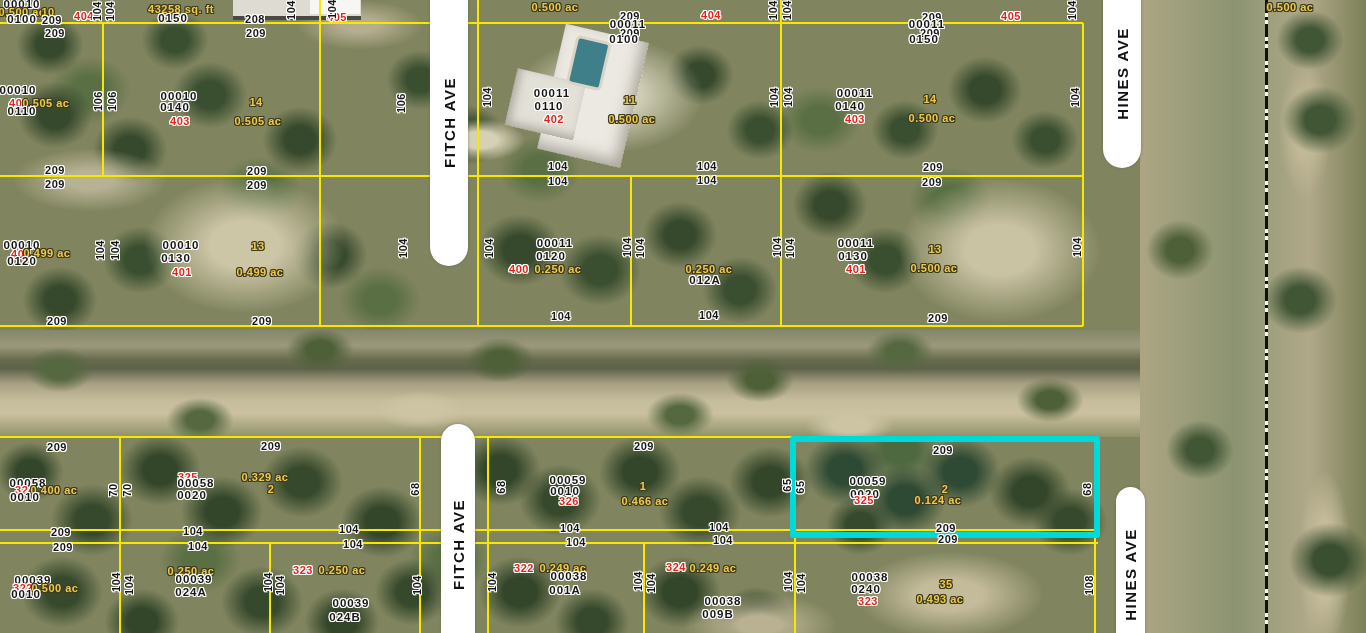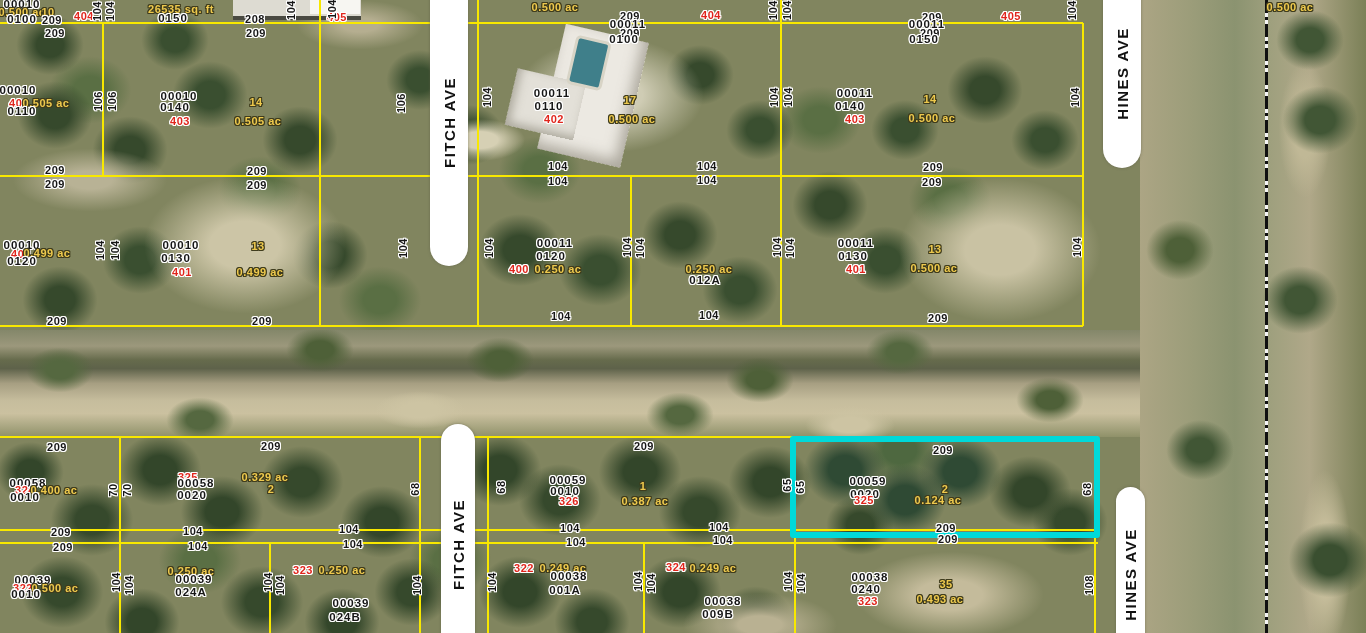--- a/index.html
+++ b/index.html
@@ -191,21 +191,21 @@
 
   <div class="labels">
       <span class="lbl pid" style="left: 22px; top: 5px;">00010</span>
       <span class="lbl yel" style="left: 22px; top: 12px;">0.500 ac</span>
       <span class="lbl yel" style="left: 48px; top: 12px;">10</span>
       <span class="lbl pid" style="left: 22px; top: 20px;">0100</span>
       <span class="lbl dim" style="left: 52px; top: 20px;">209</span>
       <span class="lbl red" style="left: 76px; top: 16px;">404</span>
       <span class="lbl dim rot" style="left: 97px; top: 11px;">104</span>
       <span class="lbl dim rot" style="left: 110px; top: 11px;">104</span>
-      <span class="lbl yel" style="left: 181px; top: 9px;">26535 sq. ft</span>
+      <span class="lbl yel" style="left: 181px; top: 9px;">43258 sq. ft</span>
       <span class="lbl pid" style="left: 173px; top: 19px;">0150</span>
       <span class="lbl dim" style="left: 255px; top: 19px;">208</span>
       <span class="lbl red" style="left: 329px; top: 17px;">405</span>
       <span class="lbl dim rot" style="left: 291px; top: 10px;">104</span>
       <span class="lbl dim rot" style="left: 332px; top: 9px;">104</span>
       <span class="lbl yel" style="left: 555px; top: 7px;">0.500 ac</span>
       <span class="lbl dim" style="left: 630px; top: 16px;">209</span>
       <span class="lbl pid" style="left: 628px; top: 25px;">00011</span>
       <span class="lbl dim" style="left: 630px; top: 33px;">209</span>
       <span class="lbl pid" style="left: 624px; top: 40px;">0100</span>
@@ -230,21 +230,21 @@
       <span class="lbl pid" style="left: 179px; top: 97px;">00010</span>
       <span class="lbl pid" style="left: 175px; top: 108px;">0140</span>
       <span class="lbl red" style="left: 172px; top: 121px;">403</span>
       <span class="lbl yel" style="left: 256px; top: 102px;">14</span>
       <span class="lbl yel" style="left: 258px; top: 121px;">0.505 ac</span>
       <span class="lbl dim rot" style="left: 401px; top: 103px;">106</span>
       <span class="lbl dim rot" style="left: 487px; top: 97px;">104</span>
       <span class="lbl pid" style="left: 552px; top: 94px;">00011</span>
       <span class="lbl pid" style="left: 549px; top: 107px;">0110</span>
       <span class="lbl red" style="left: 546px; top: 119px;">402</span>
-      <span class="lbl yel" style="left: 630px; top: 100px;">17</span>
+      <span class="lbl yel" style="left: 630px; top: 100px;">11</span>
       <span class="lbl yel" style="left: 632px; top: 119px;">0.500 ac</span>
       <span class="lbl dim rot" style="left: 774px; top: 97px;">104</span>
       <span class="lbl dim rot" style="left: 788px; top: 97px;">104</span>
       <span class="lbl pid" style="left: 855px; top: 94px;">00011</span>
       <span class="lbl pid" style="left: 850px; top: 107px;">0140</span>
       <span class="lbl red" style="left: 847px; top: 119px;">403</span>
       <span class="lbl yel" style="left: 930px; top: 99px;">14</span>
       <span class="lbl yel" style="left: 932px; top: 118px;">0.500 ac</span>
       <span class="lbl dim rot" style="left: 1075px; top: 97px;">104</span>
       <span class="lbl dim" style="left: 55px; top: 170px;">209</span>
@@ -305,21 +305,21 @@
       <span class="lbl pid" style="left: 196px; top: 484px;">00058</span>
       <span class="lbl pid" style="left: 192px; top: 496px;">0020</span>
       <span class="lbl yel" style="left: 265px; top: 477px;">0.329 ac</span>
       <span class="lbl yel" style="left: 271px; top: 489px;">2</span>
       <span class="lbl dim rot" style="left: 415px; top: 489px;">68</span>
       <span class="lbl dim rot" style="left: 501px; top: 487px;">68</span>
       <span class="lbl pid" style="left: 568px; top: 481px;">00059</span>
       <span class="lbl pid" style="left: 565px; top: 492px;">0010</span>
       <span class="lbl red" style="left: 561px; top: 501px;">326</span>
       <span class="lbl yel" style="left: 643px; top: 486px;">1</span>
-      <span class="lbl yel" style="left: 645px; top: 501px;">0.387 ac</span>
+      <span class="lbl yel" style="left: 645px; top: 501px;">0.466 ac</span>
       <span class="lbl dim rot" style="left: 787px; top: 485px;">65</span>
       <span class="lbl dim rot" style="left: 800px; top: 487px;">65</span>
       <span class="lbl pid" style="left: 868px; top: 482px;">00059</span>
       <span class="lbl pid" style="left: 865px; top: 495px;">0020</span>
       <span class="lbl red" style="left: 856px; top: 500px;">325</span>
       <span class="lbl yel" style="left: 945px; top: 489px;">2</span>
       <span class="lbl yel" style="left: 938px; top: 500px;">0.124 ac</span>
       <span class="lbl dim rot" style="left: 1087px; top: 489px;">68</span>
       <span class="lbl dim" style="left: 61px; top: 532px;">209</span>
       <span class="lbl dim" style="left: 63px; top: 547px;">209</span>

